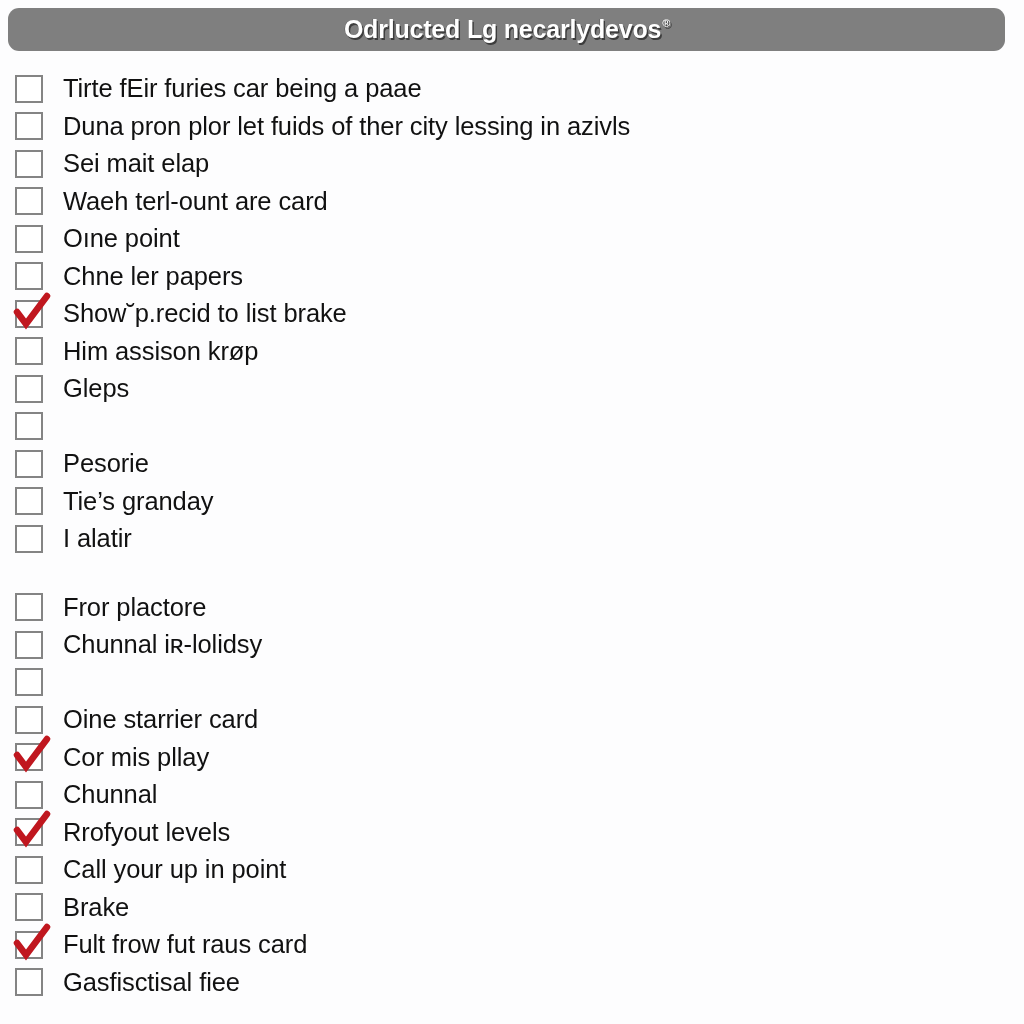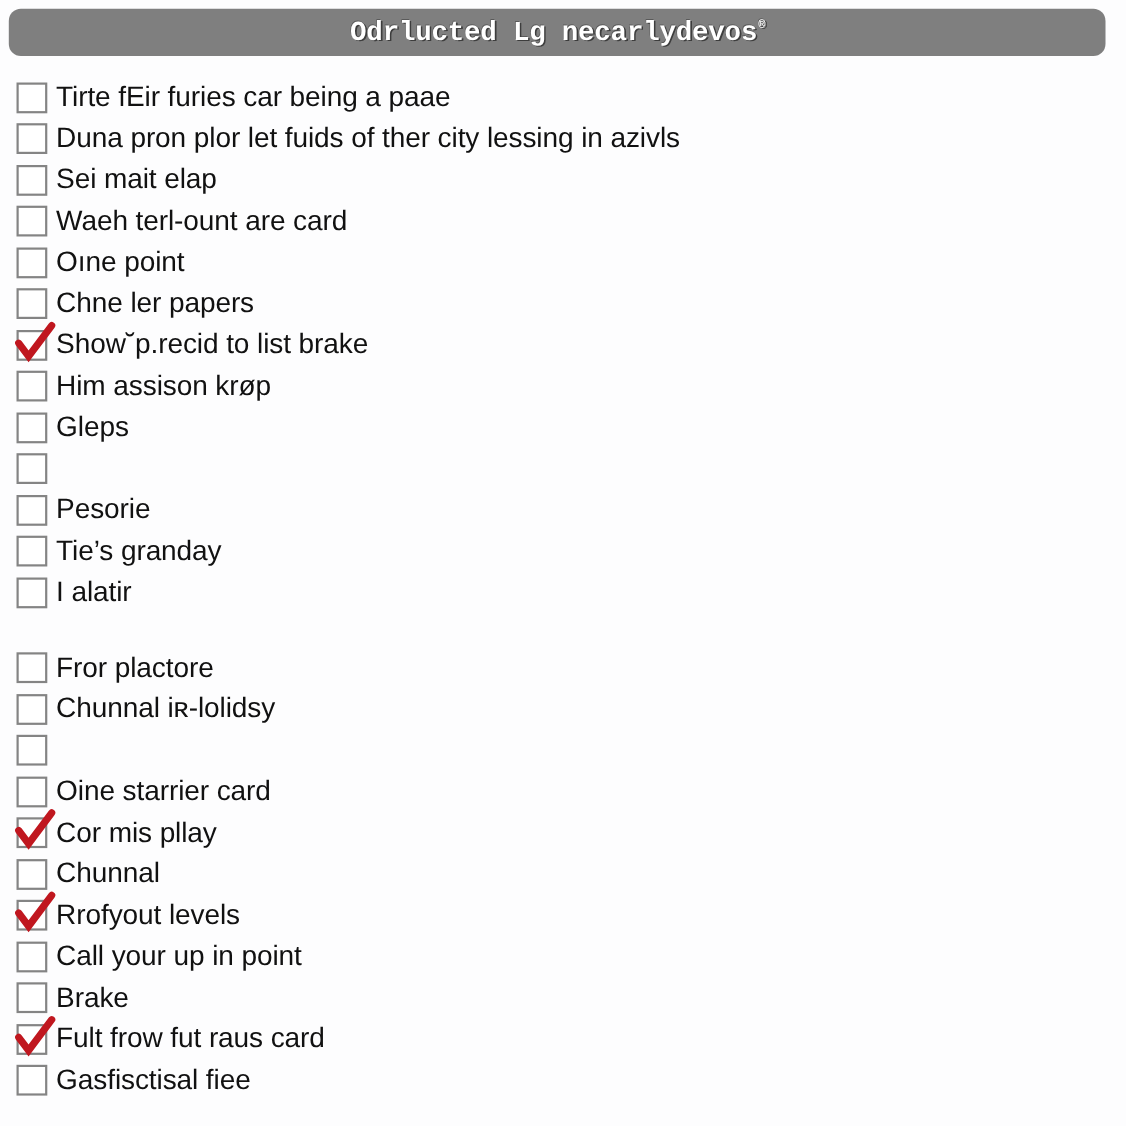--- a/index.html
+++ b/index.html
@@ -30,21 +30,21 @@
     box-sizing: border-box;
   }
   #header-title {
     color: #ffffff;
     font-size: 25px;
     font-weight: bold;
     letter-spacing: -0.2px;
     text-shadow: 1.5px 1.5px 0px #3d3d3d, -0.5px -0.5px 0 #5a5a5a;
     white-space: nowrap;
     position: relative;
-    font-family: Liberation Mono, monospace;
+    font-family: Liberation Sans, sans-serif;
   }
   #header-title .reg {
     font-size: 11px;
     vertical-align: super;
     position: relative;
     top: -2px;
     left: 1px;
   }
 
   
@@ -81,21 +81,21 @@
   .check-mark {
     position: absolute;
     left: -4px;
     top: -12px;
     width: 42px;
     height: 42px;
     pointer-events: none;
     overflow: visible;
   }
   .row-label {
-    margin-left: 8px;
+    margin-left: 20px;
     font-size: 25.5px;
     line-height: 1;
     color: #111111;
     white-space: nowrap;
     font-family: "Liberation Sans", sans-serif;
     letter-spacing: -0.1px;
   }
 </style>
 </head>
 <body>

